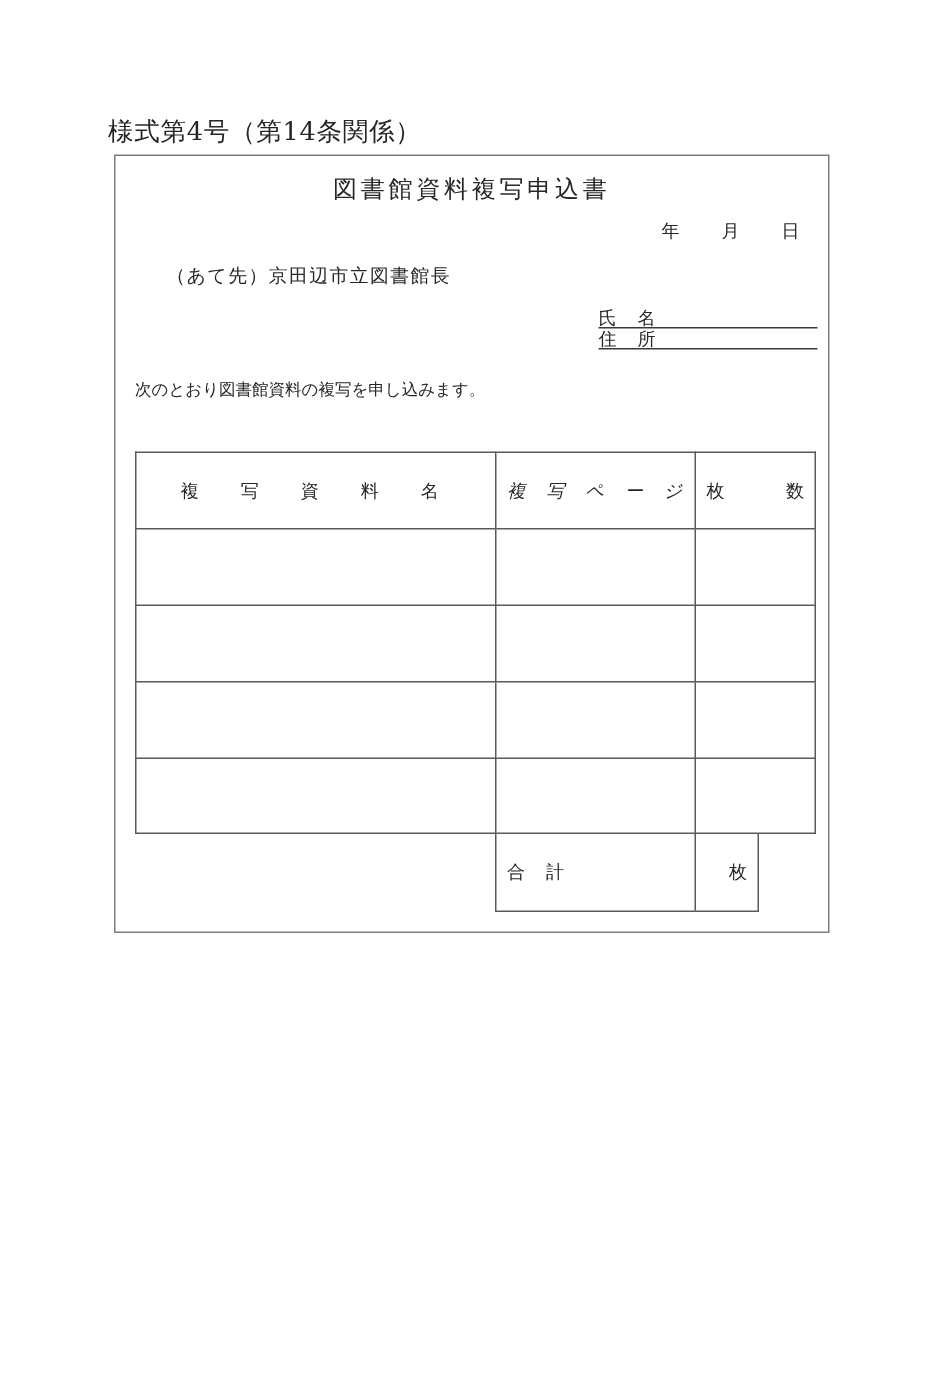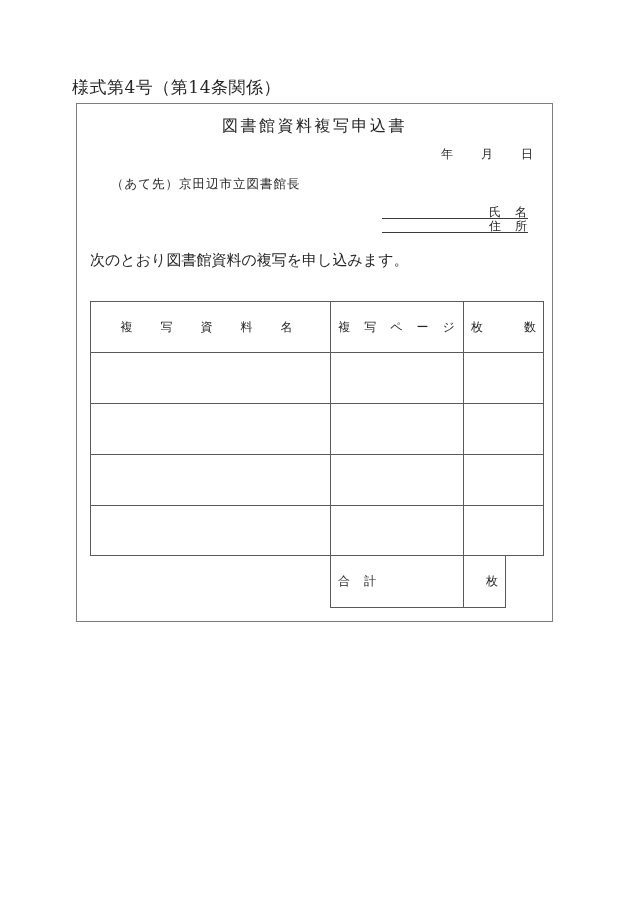--- a/index.html
+++ b/index.html
@@ -53,36 +53,35 @@
   }
   .addressee{
     position:absolute;
     left:34px; top:72px;
     font-size:12.5px;
     letter-spacing:1px;
     white-space:nowrap;
   }
   .field-block{
     position:absolute;
-    left:305px; top:101px;
+    left:322px; top:101px;
     width:146px;
-    text-align:right;
   }
   .field-line{
     height:14px;
     line-height:14px;
     font-size:12px;
     border-bottom:1px solid var(--underline);
     letter-spacing:1px;
     white-space:nowrap;
   }
   .body-text{
     position:absolute;
     left:13px; top:148px;
-    font-size:15px;
+    font-size:11px;
     line-height:16px;
     white-space:nowrap;
   }
   .copy-table{
     position:absolute;
     left:13px; top:197px;
     width:453px;
     border-collapse:collapse;
     table-layout:fixed;
   }
@@ -94,21 +93,21 @@
     vertical-align:middle;
     overflow:hidden;
   }
   .copy-table .col-material{width:240px;}
   .copy-table .col-pages{width:133px;}
   .copy-table .col-sheets{width:80px;}
   .copy-table thead tr{height:51px;}
   .copy-table tbody tr{height:51px;}
   .copy-table tbody tr:last-child{height:50px;}
   .th-material{text-align:center;letter-spacing:8px;white-space:nowrap;}
-  .th-pages{text-align:center;letter-spacing:1px;white-space:nowrap;}
+  .th-pages{text-align:center;letter-spacing:1px;white-space:nowrap;font-style:italic;}
   .th-sheets-inner{
     display:flex;
     justify-content:space-between;
     padding:0 7px;
   }
   .total-row{
     position:absolute;
     left:253px; top:452px;
     width:176px; height:52px;
     display:flex;

